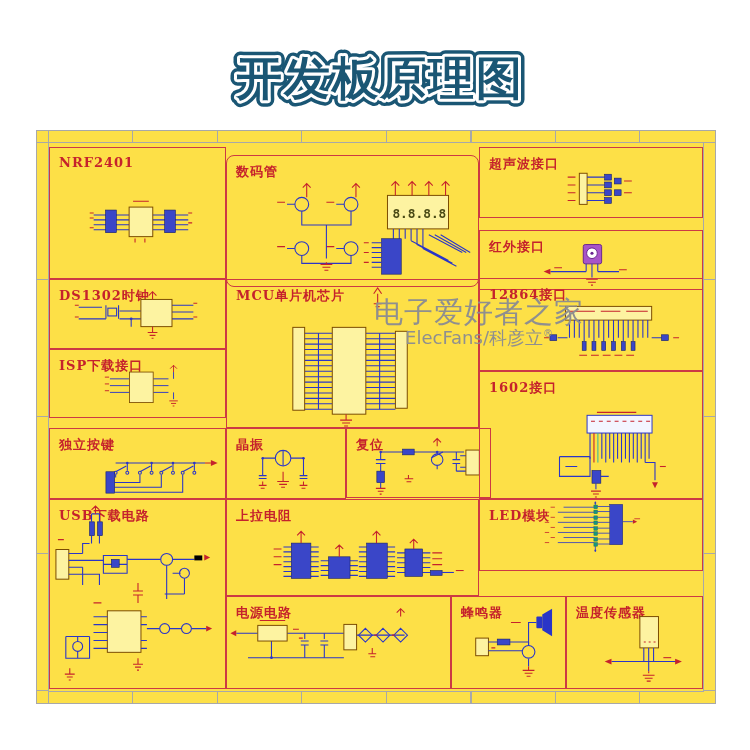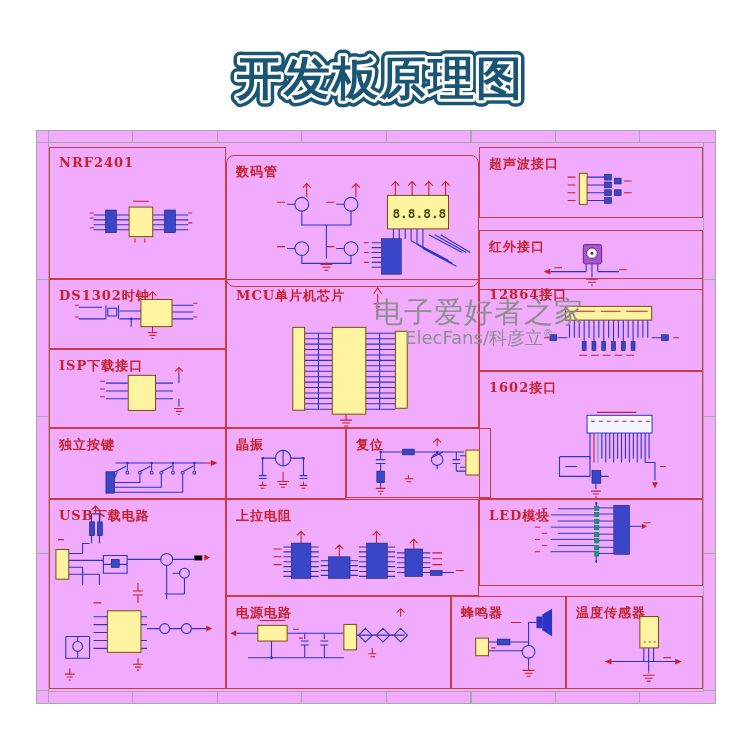--- a/index.html
+++ b/index.html
@@ -2,21 +2,21 @@
 <html style="--red: #c5222c; --line: #cc3a44; --wire: #2a35c8; --ic: #fdf3a1; --icb: #7a4a00; --blk: #3a46c8; --led: #16957f; --ir: #a855c8; --title: #1a5674; --wm: #8f8f8f; --frame: #a8a8a8;"><head>
 <meta charset="utf-8">
 <style>
   html,body{margin:0;padding:0;background:#fff;}
   body{width:750px;height:750px;position:relative;overflow:hidden;font-family:"DejaVu Sans",sans-serif;}
   .title-svg{position:absolute;left:0;top:36px;}
   .title-svg text{font-family:"DejaVu Sans",sans-serif;font-weight:bold;font-size:46px;text-anchor:middle;letter-spacing:2px;}
   .t1{fill:var(--title);stroke:var(--title);stroke-width:13;paint-order:stroke;stroke-linejoin:round;}
   .t2{fill:#fff;stroke:#fff;stroke-width:6;paint-order:stroke;stroke-linejoin:round;}
   .t3{fill:var(--title);}
-  .sheet{position:absolute;left:36px;top:130px;width:678px;height:572px;border:1px solid var(--frame);background:#f0abfc;}
+  .sheet{position:absolute;left:36px;top:130px;width:678px;height:572px;border:1px solid var(--frame);background:#fde047;}
   .inner{position:absolute;inset:11px;border:1px solid var(--frame);}
   .tick-top,.tick-bot{position:absolute;left:11px;right:11px;height:11px;background:repeating-linear-gradient(90deg,var(--frame) 0 1px,transparent 1px 84.5px);}
   .tick-top{top:0;} .tick-bot{bottom:0;}
   .tick-left,.tick-right{position:absolute;top:11px;bottom:11px;width:11px;background:repeating-linear-gradient(180deg,var(--frame) 0 1px,transparent 1px 137px);}
   .tick-left{left:0;} .tick-right{right:0;}
   .sec{position:absolute;border:1px solid var(--line);box-sizing:border-box;}
   .sec-label{position:absolute;left:9px;top:7px;font-family:"DejaVu Serif","Liberation Serif",serif;font-weight:bold;font-size:13px;color:var(--red);letter-spacing:1px;white-space:nowrap;}
   .art{position:absolute;inset:0;width:100%;height:100%;}
   .w{stroke:var(--wire);stroke-width:1.1;fill:none;}
   .wf{fill:var(--wire);stroke:none;}
@@ -65,21 +65,21 @@
     <svg class="art" viewBox="0 0 177 70">
       <path class="w" d="M28 28 H52 M28 40 H56 M70 32 H92 M70 40 H92 M124 26 h22 M124 33 h22 M124 40 h22 M82 40 V48"></path>
       <rect class="w" x="58" y="29" width="9" height="8"></rect>
       <path class="w" d="M56 26 v14 M69 26 v14"></path>
       <rect class="ic" x="92" y="20" width="32" height="28"></rect>
       <path class="rl" d="M104 12 v8 M100 16 l4 -4 l4 4 M104 48 v6 M99 54 h10 M101 57 h6 M103 60 h2 M146 24 h4 M146 38 h4 M24 26 h4 M24 38 h4"></path>
       <circle class="wf" cx="82" cy="40" r="1.4"></circle>
     </svg>
   </div>
 
-  <div class="sec" style="left:12px;top:218px;width:177px;height:79px;">
+  <div class="sec" style="left:12px;top:218px;width:177px;height:69px;">
     <span class="sec-label">ISP下载接口</span>
     <svg class="art" viewBox="0 0 177 79">
       <path class="w" d="M56 34 h23 M56 42 h23 M56 50 h23 M107 34 h18 M107 42 h18 M107 50 h18 M131 34 v-8 M131 50 v8"></path>
       <rect class="ic" x="79" y="26" width="28" height="36"></rect>
       <path class="rl" d="M50 32 h5 M50 40 h5 M50 48 h5 M131 26 v-8 M127 22 l4 -4 l4 4 M126 60 h10 M128 63 h6 M130 66 h2"></path>
     </svg>
   </div>
 
   <div class="sec" style="left:12px;top:297px;width:177px;height:71px;">
     <span class="sec-label">独立按键</span>
@@ -289,21 +289,21 @@
       <path class="w" d="M80 86 h31 M80 86 v20 h31 v-20 M86 96 h12"></path>
       <rect class="bb" x="113" y="100" width="9" height="13"></rect>
       <path class="w" d="M122 106 h8 M117 113 v6"></path>
       <path class="rl" d="M112 121 h10 M114 124 h6 M116 127 h2"></path>
       <path class="w" d="M167 92 h10 v10 M177 102 v8"></path>
       <polygon class="rf" points="174,112 180,112 177,118"></polygon>
       <path class="rl" d="M182 96 h6"></path>
     </svg>
   </div>
 
-  <div class="sec" style="left:442px;top:368px;width:224px;height:87px;">
+  <div class="sec" style="left:442px;top:368px;width:224px;height:72px;">
     <span class="sec-label">LED模块</span>
     <svg class="art" viewBox="0 0 224 97">
       <path class="w" d="M74 10 H116 M66 17 H116 M74 24 H116 M66 31 H116 M74 38 H116 M66 45 H116 M74 52 H116 M66 59 H116 M118 2 v5 M118 64 v8"></path>
       <path class="rl" d="M56 10 h6 M48 17 h6 M56 24 h6 M48 31 h6 M56 38 h6 M48 45 h6 M56 52 h6 M48 59 h6" stroke-width=".9"></path>
       <rect class="led" x="116" y="7" width="5" height="5"></rect>
         <rect class="led" x="116" y="14" width="5" height="5"></rect>
       <rect class="led" x="116" y="22" width="5" height="5"></rect>
         <rect class="led" x="116" y="29" width="5" height="5"></rect>
       <rect class="led" x="116" y="37" width="5" height="5"></rect>
         <rect class="led" x="116" y="44" width="5" height="5"></rect>

